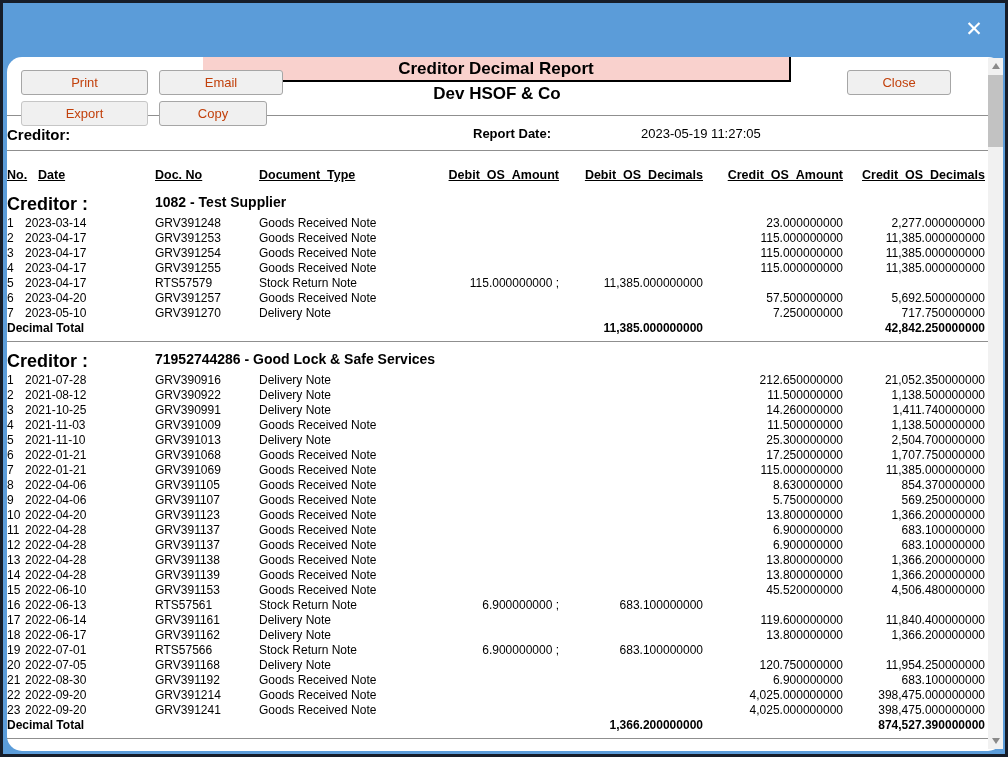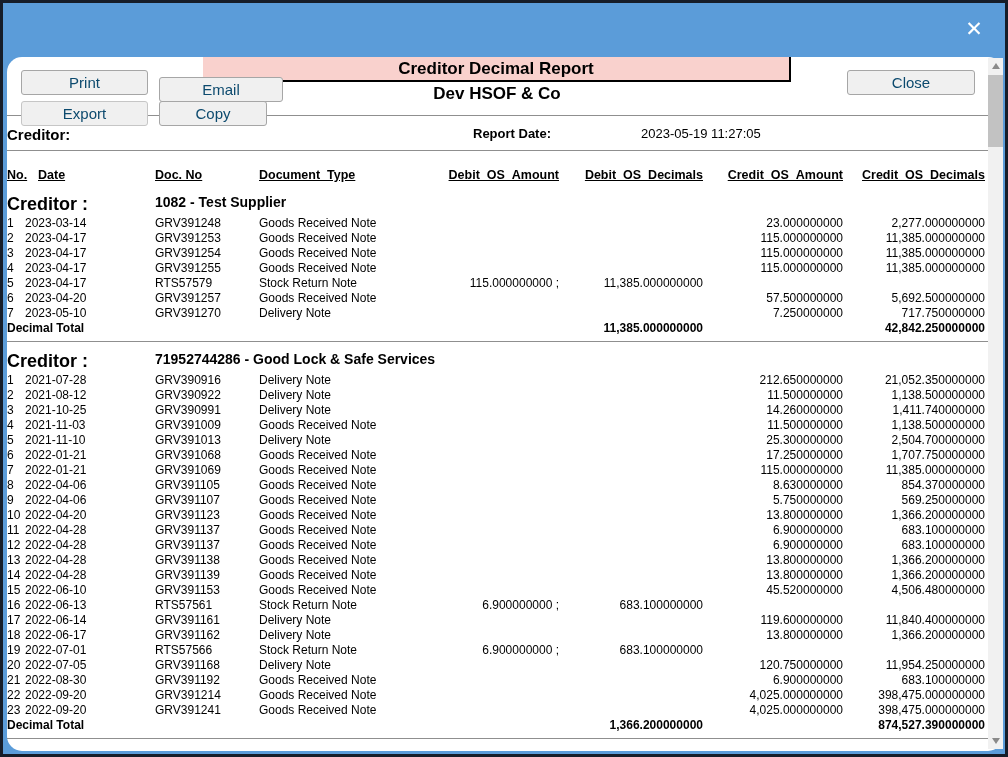--- a/index.html
+++ b/index.html
@@ -7,26 +7,26 @@
   #window{position:absolute;inset:0;width:1008px;height:757px;box-sizing:border-box;
     background:var(--blue,#5b9cd9);border:3px solid #161d29;}
   
   #titlebar{position:absolute;left:0;top:0;right:0;height:54px;background:var(--blue,#5b9cd9);}
   #close-x{position:absolute;right:18px;top:13px;width:26px;height:26px;color:#fff;
     font-size:21px;font-weight:bold;line-height:26px;text-align:center;cursor:pointer;}
   
   #content{position:absolute;left:4px;top:54px;width:996px;height:694px;background:#ffffff;border-radius:15px;}
   
   .btn{position:absolute;height:25px;background:#f0f0f0;border:1px solid #a6a6a6;border-radius:3px;
-    font-size:15px;color:#0c4a6e;text-align:center;line-height:23px;box-sizing:border-box;cursor:pointer;z-index:5;}
+    font-size:13px;color:#c2410c;text-align:center;line-height:23px;box-sizing:border-box;cursor:pointer;z-index:5;}
   #btn-print{left:14px;top:13px;width:127px;}
-  #btn-email{left:152px;top:13px;width:124px;margin-top:7px;}
+  #btn-email{left:152px;top:13px;width:124px;}
   #btn-export{left:14px;top:44px;width:127px;border-color:#c6c6c6;}
   #btn-copy{left:152px;top:44px;width:108px;}
-  #btn-close{left:840px;top:13px;width:128px;}
+  #btn-close{left:840px;top:13px;width:104px;}
   
   #banner{position:absolute;left:196px;top:0;width:588px;height:25px;background:var(--pink,#f9d1cd);
     border-right:2px solid #000;border-bottom:2px solid #000;box-sizing:border-box;
     text-align:center;font-weight:bold;font-size:17px;line-height:23px;color:#000;}
   #company{position:absolute;left:196px;top:27px;width:588px;text-align:center;
     font-weight:bold;font-size:17px;color:#000;}
   
   #creditor-label{position:absolute;left:0;top:69px;font-weight:bold;font-size:15px;}
   #report-date-label{position:absolute;left:466px;top:69px;font-weight:bold;font-size:13px;}
   #report-date-value{position:absolute;left:634px;top:69px;font-size:13px;}

